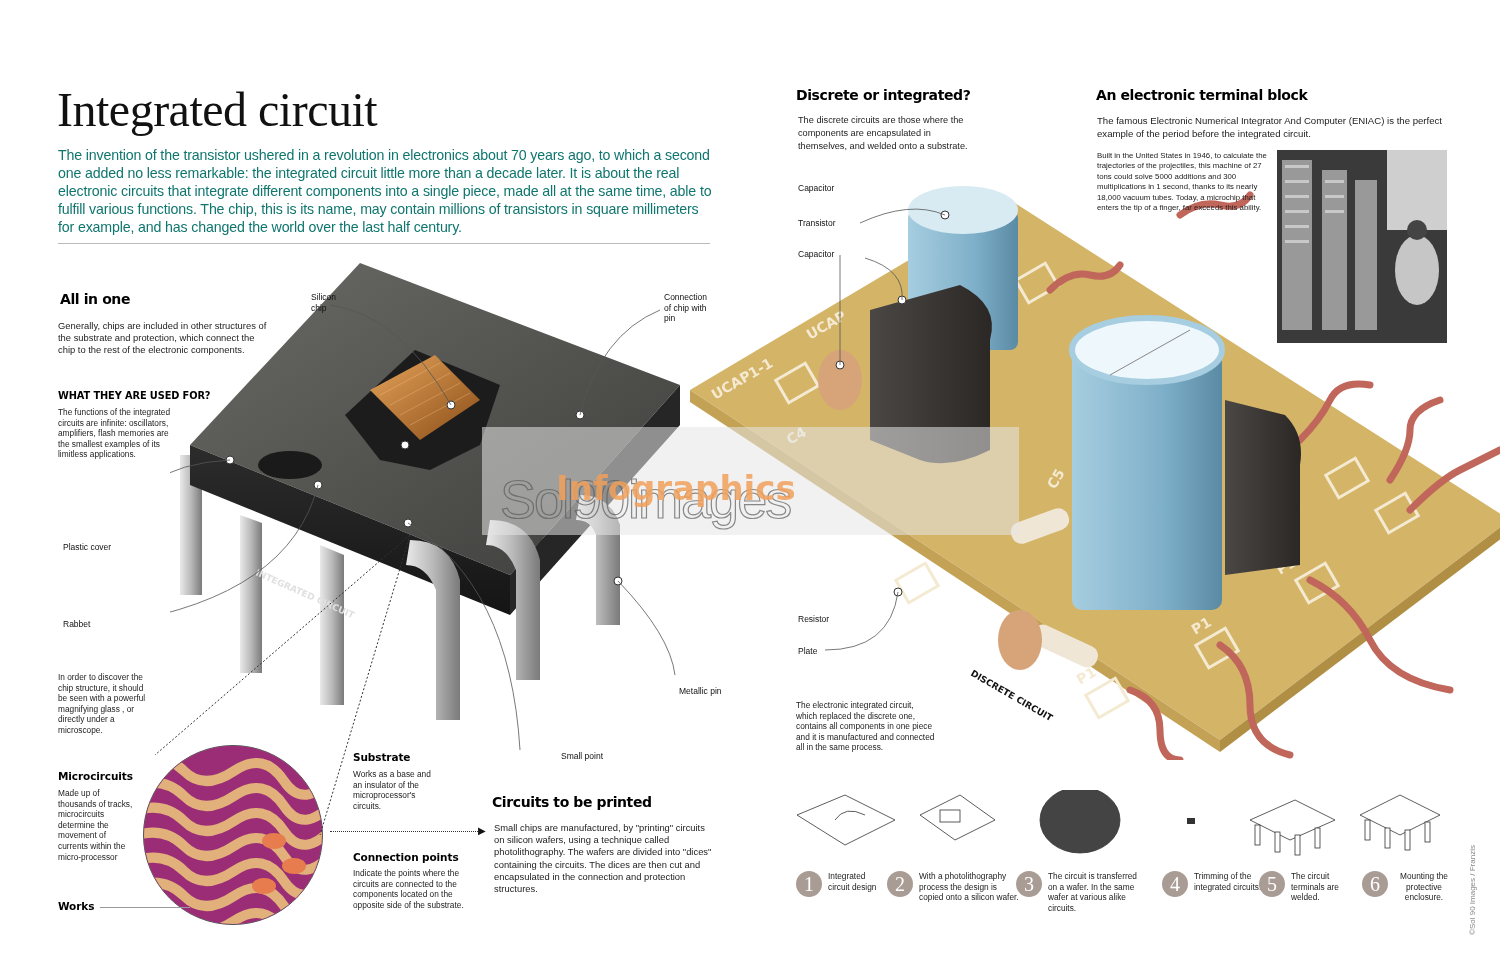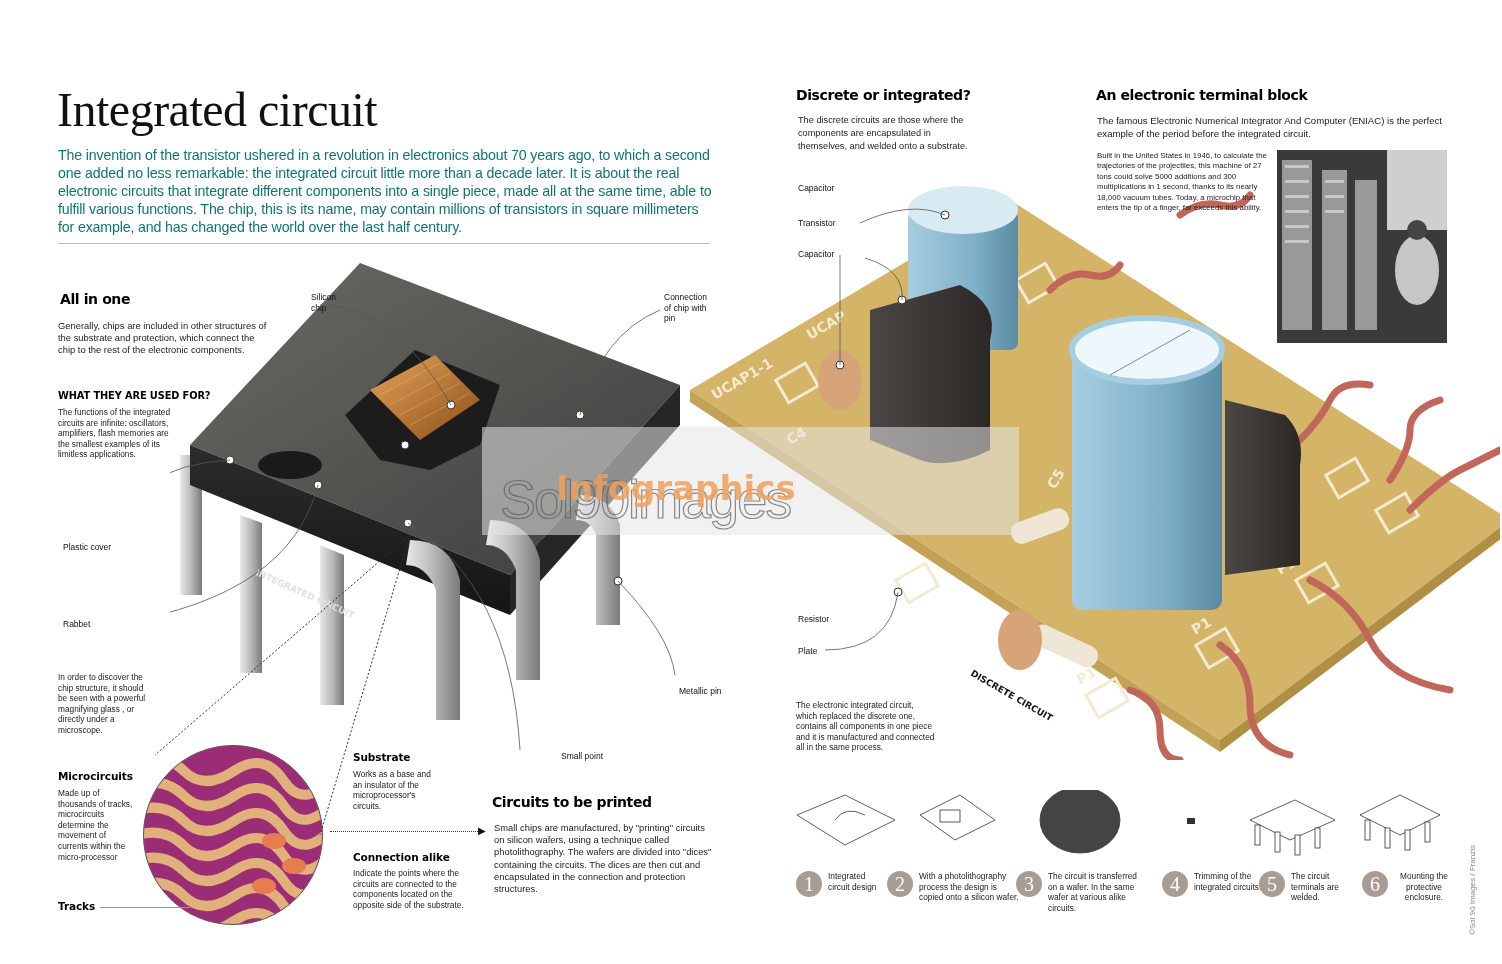--- a/index.html
+++ b/index.html
@@ -128,26 +128,26 @@
 </div>
 <svg class="abs" style="left:150px; top:535px; width:280px; height:390px;">
   <line x1="260" y1="0" x2="5" y2="220" stroke="#333" stroke-width="1" stroke-dasharray="2,2"></line>
   <line x1="260" y1="0" x2="170" y2="300" stroke="#333" stroke-width="1" stroke-dasharray="2,2"></line>
 </svg>
 <div class="abs" style="left:330px; top:831px; width:150px; border-top:1.5px dotted #333;"></div>
 <span class="abs" style="left:478px; top:825px; font-size:10px;">▶</span>
 
 <h3 class="abs h3" style="left:58px; top:770px;">Microcircuits</h3>
 <p class="abs small" style="left:58px; top:788px; width:78px;">Made up of thousands of tracks, microcircuits determine the movement of currents within the micro-processor</p>
-<h3 class="abs h3" style="left:58px; top:900px;">Tracks</h3>
+<h3 class="abs h3" style="left:58px; top:900px;">Works</h3>
 <div class="abs" style="left:100px; top:907px; width:90px; height:1px; background:#999;"></div>
 
 <h3 class="abs h3" style="left:353px; top:751px;">Substrate</h3>
 <p class="abs small" style="left:353px; top:769px; width:85px;">Works as a base and an insulator of the microprocessor's circuits.</p>
-<h3 class="abs h3" style="left:353px; top:851px;">Connection alike</h3>
+<h3 class="abs h3" style="left:353px; top:851px;">Connection points</h3>
 <p class="abs small" style="left:353px; top:868px; width:115px;">Indicate the points where the circuits are connected to the components located on the opposite side of the substrate.</p>
 
 <h2 class="abs h2" style="left:492px; top:794px;">Circuits to be printed</h2>
 <p class="abs body" style="left:494px; top:822px; width:220px; font-size:9.4px; line-height:12.2px;">Small chips are manufactured, by "printing" circuits on silicon wafers, using a technique called photolithography. The wafers are divided into "dices" containing the circuits. The dices are then cut and encapsulated in the connection and protection structures.</p>
 
 <h2 class="abs h2" style="left:796px; top:87px;">Discrete or integrated?</h2>
 <p class="abs body" style="left:798px; top:114px; width:175px; font-size:9.2px; line-height:13px;">The discrete circuits are those where the components are encapsulated in themselves, and welded onto a substrate.</p>
 
 <span class="abs label" style="left:798px; top:183px;">Capacitor</span>
 <span class="abs label" style="left:798px; top:218px;">Transistor</span>

